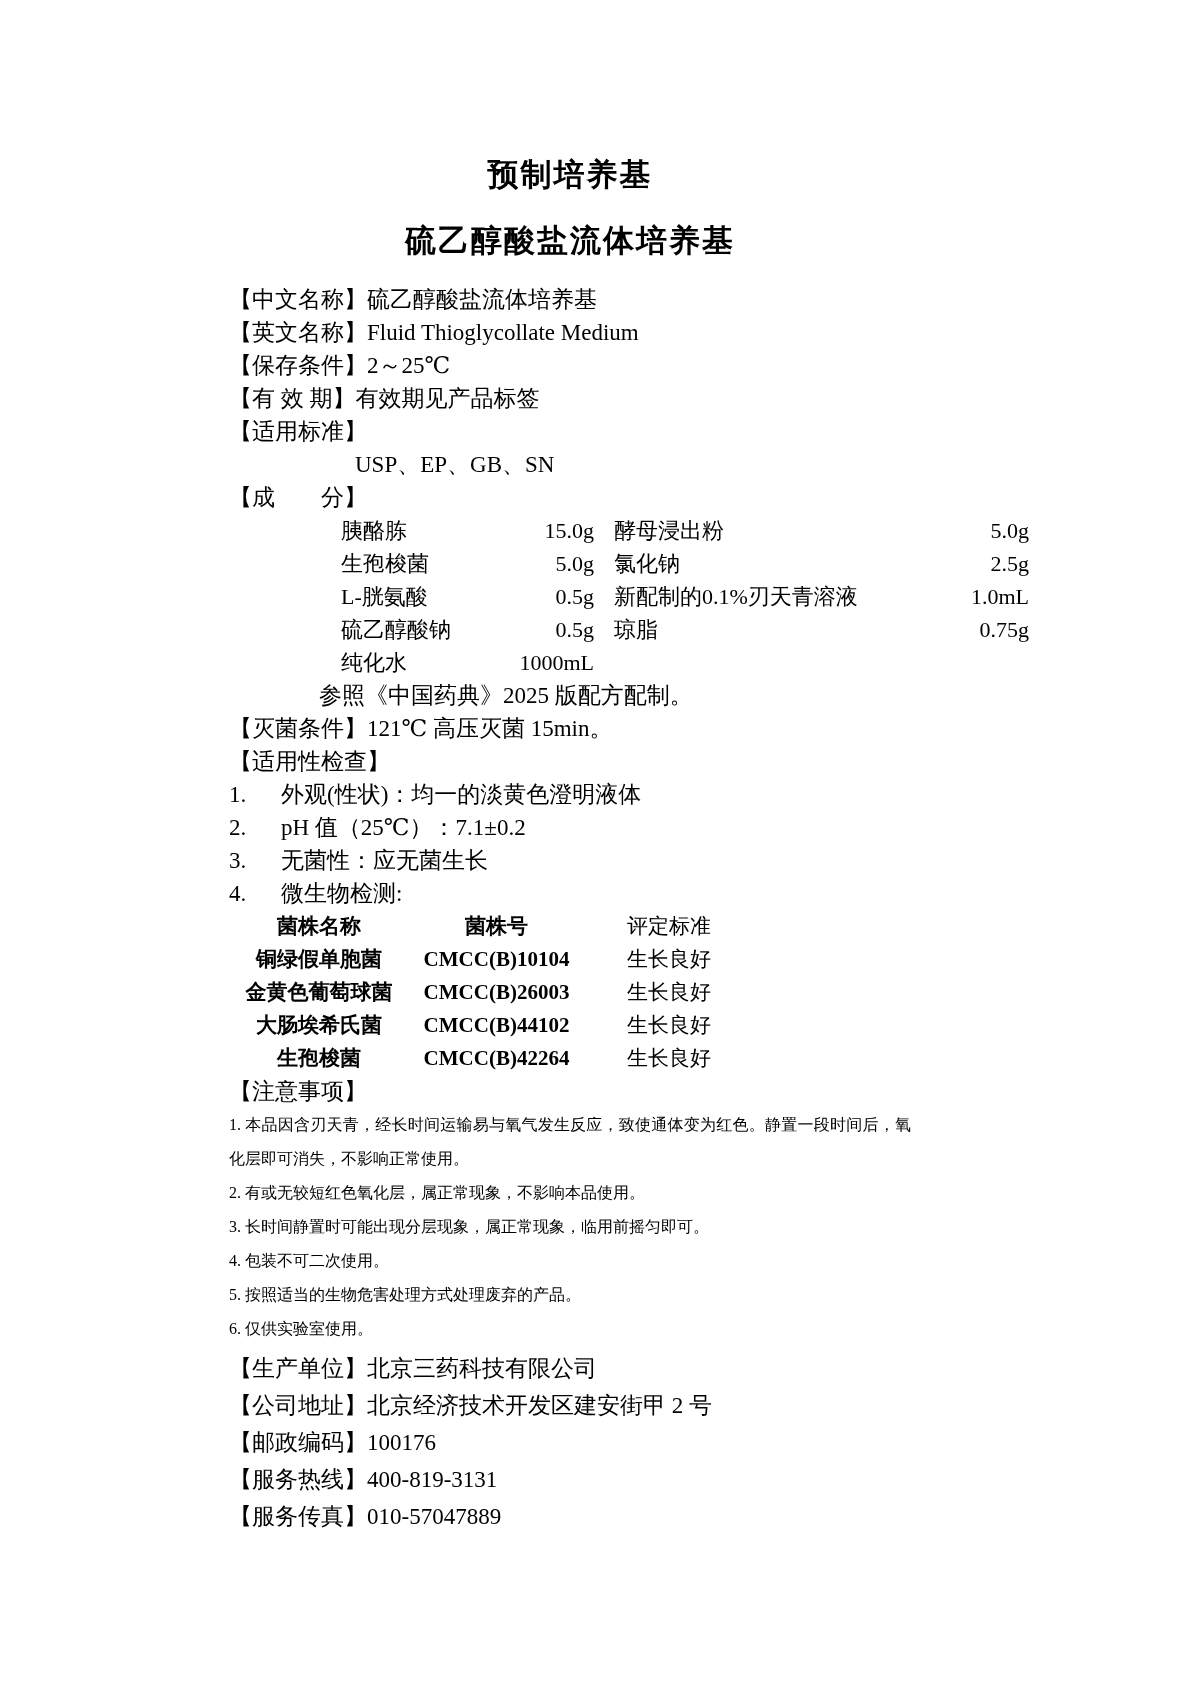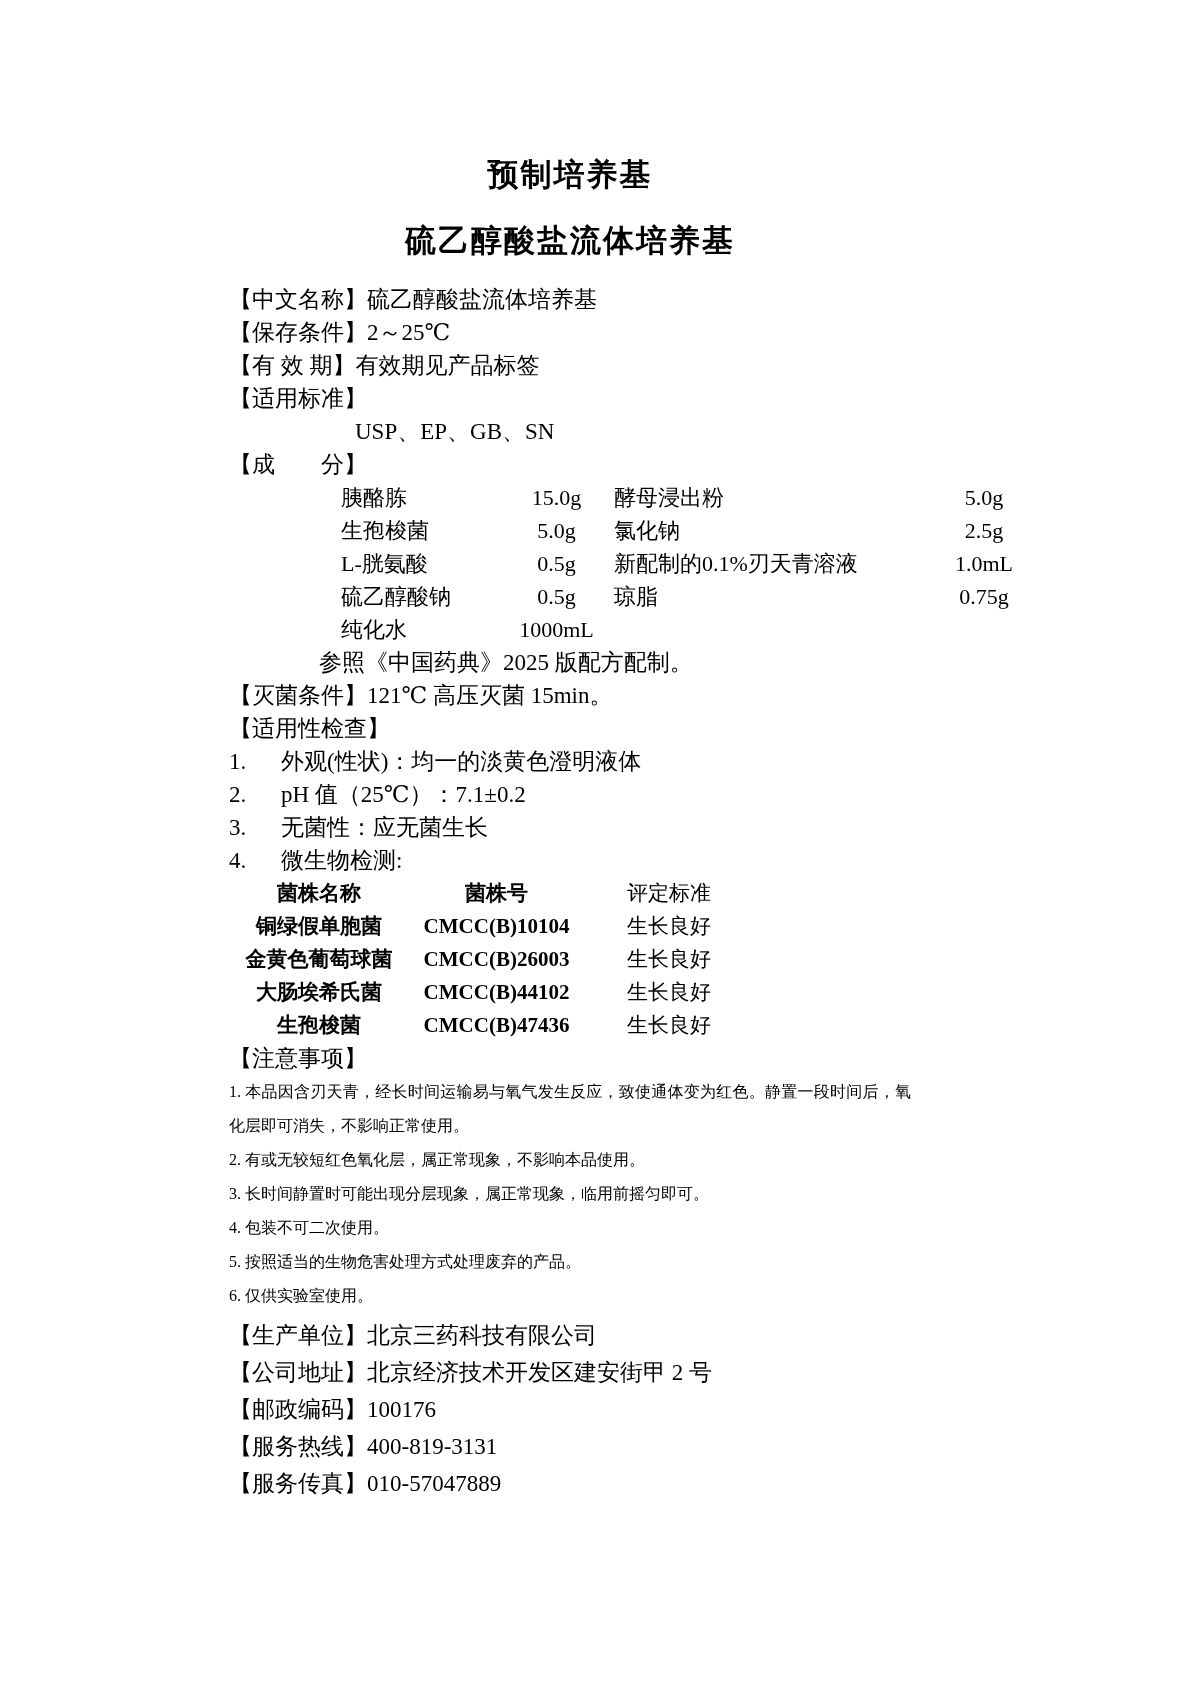--- a/index.html
+++ b/index.html
@@ -35,21 +35,21 @@
   .field .value { flex: 1 1 auto; }
   .cont-line { padding-left: 126px; }
   .ing-row {
     display: grid;
     grid-template-columns: 178px 75px 345px 90px;
     margin-left: 112px;
     font-size: 22px;
     line-height: 33px;
     white-space: pre-wrap;
   }
-  .ing-row .qty { text-align: center; }
+  .ing-row .qty { text-align: right; }
   .ing-row .name2 { padding-left: 20px; }
   .comp-note { padding-left: 90px; }
   .list-item { display: flex; }
   .list-item .num { flex: 0 0 52px; }
   .list-item .txt { flex: 1 1 auto; }
   .mt-row {
     display: grid;
     grid-template-columns: 180px 175px auto;
     font-size: 21px;
     line-height: 33px;
@@ -72,20 +72,24 @@
 
   <div class="doc-title">预制培养基</div>
   <div class="doc-title doc-subtitle">硫乙醇酸盐流体培养基</div>
 
   <div class="body-start">
     <div class="ln field">
       <span class="label">【中文名称】</span>
       <span class="value">硫乙醇酸盐流体培养基</span>
     </div>
     <div class="ln field">
+      <span class="label">【英文名称】</span>
+      <span class="value">Fluid Thioglycollate Medium</span>
+    </div>
+    <div class="ln field">
       <span class="label">【保存条件】</span>
       <span class="value">2～25℃</span>
     </div>
     <div class="ln field">
       <span class="label">【有 效 期】</span>
       <span class="value">有效期见产品标签</span>
     </div>
     <div class="ln field">
       <span class="label">【适用标准】</span>
     </div>
@@ -171,21 +175,21 @@
       <span class="c2">CMCC(B)26003</span>
       <span class="c3">生长良好</span>
     </div>
     <div class="mt-row">
       <span class="c1">大肠埃希氏菌</span>
       <span class="c2">CMCC(B)44102</span>
       <span class="c3">生长良好</span>
     </div>
     <div class="mt-row">
       <span class="c1">生孢梭菌</span>
-      <span class="c2">CMCC(B)47436</span>
+      <span class="c2">CMCC(B)42264</span>
       <span class="c3">生长良好</span>
     </div>
   </div>
 
   <div class="ln">【注意事项】</div>
 
   <div>
     <p class="precaution">1. 本品因含刃天青，经长时间运输易与氧气发生反应，致使通体变为红色。静置一段时间后，氧化层即可消失，不影响正常使用。</p>
     <p class="precaution">2. 有或无较短红色氧化层，属正常现象，不影响本品使用。</p>
     <p class="precaution">3. 长时间静置时可能出现分层现象，属正常现象，临用前摇匀即可。</p>

